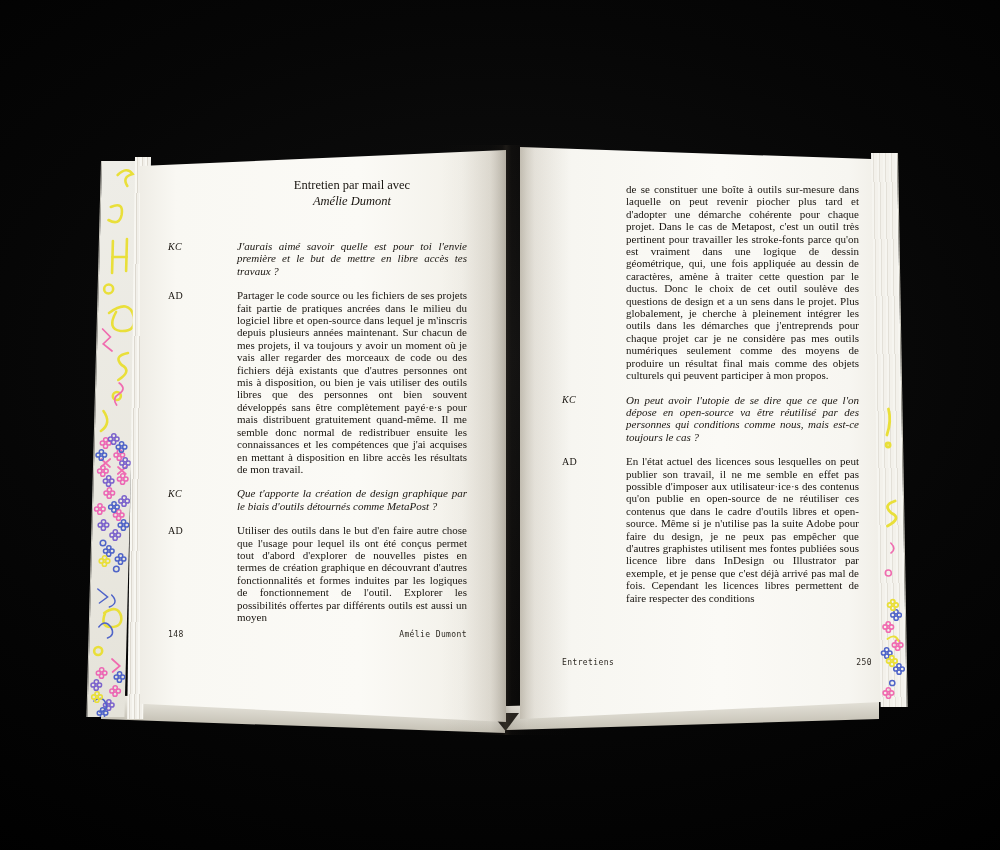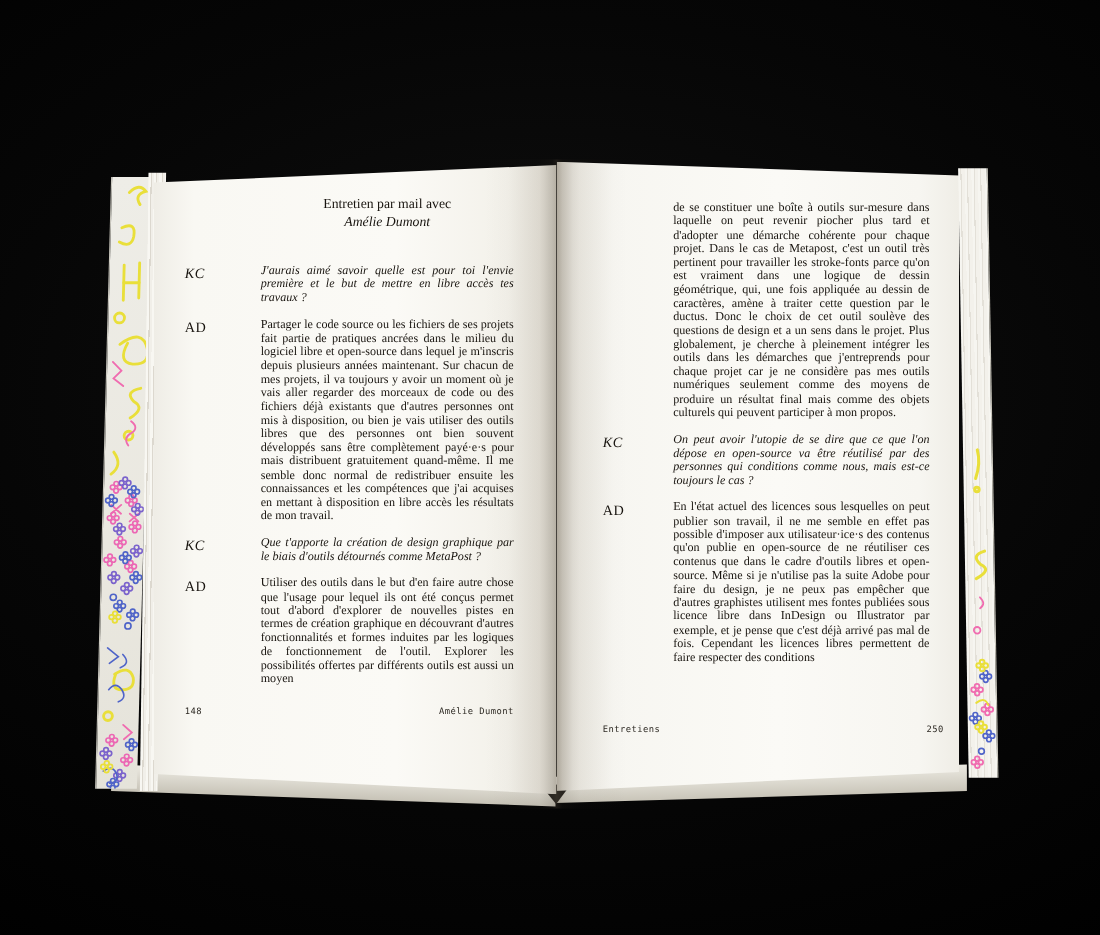--- a/index.html
+++ b/index.html
@@ -48,51 +48,51 @@
   }
   .doodles { position:absolute; left:0; top:0; }
 
   .page { position:absolute; }
   .page-left {
     left:55px; top:5px; width:366px; height:572px;
     clip-path:polygon(0 2.8%, 100% 0, 100% 100%, 0 96.8%);
     background:linear-gradient(90deg,#efede6 0%,#f9f8f3 10%,#fbfaf6 60%,#f3f1ea 88%,#e2ded4 97%,#d5d1c5 100%);
   }
   .page-right {
-    left:421px; top:2px; width:366px; height:572px;
+    left:435px; top:2px; width:366px; height:572px;
     clip-path:polygon(0 0, 100% 2.2%, 100% 97%, 0 100%);
     background:linear-gradient(90deg,#ccc7bb 0%,#e8e5dd 4%,#f7f6f1 14%,#fbfaf6 55%,#f7f6f1 90%,#efede6 100%);
   }
   .gutter {
     position:absolute; left:356px; top:0; width:130px; height:590px; pointer-events:none;
     background:linear-gradient(90deg, rgba(60,50,40,0) 0%, rgba(60,50,40,0.05) 38%,
       rgba(60,50,40,0.16) 47%, rgba(85,74,60,0.26) 50%, rgba(60,50,40,0.12) 54%,
       rgba(60,50,40,0.03) 66%, rgba(60,50,40,0) 100%);
   }
 
   
   .content { position:absolute; color:#18140f; }
   .content-left  { left:28px; top:25px; width:299px; }
   .content-right { left:42px; top:36px; width:297px; }
   .chapter-head { margin-left:69px; width:230px; text-align:center;
     font-size:12.5px; line-height:15.5px; margin-bottom:31px; padding-top:3px; }
   .chapter-head .author { font-style:italic; }
   .row { display:grid; margin-bottom:12px; }
   .content-left  .row { grid-template-columns:69px 1fr; }
   .content-right .row { grid-template-columns:64px 1fr; }
-  .spk { font-size:13px; letter-spacing:0.4px; padding-top:0.5px; }
+  .spk { font-size:10px; letter-spacing:0.4px; padding-top:0.5px; }
   .spk.it { font-style:italic; }
   .txt { font-size:11px; line-height:12.4px; text-align:justify; hyphens:auto; -webkit-hyphens:auto; }
   .q { font-style:italic; }
   .pagefoot {
     position:absolute; display:flex; justify-content:space-between;
     font-family:"DejaVu Sans Mono", monospace; font-size:8px;
     letter-spacing:0.4px; color:#2c2822;
   }
-  .foot-left  { left:28px; width:299px; top:492px; }
+  .foot-left  { left:28px; width:299px; top:480px; }
   .foot-right { left:42px; width:310px; top:511px; }
 </style>
 </head>
 <body>
 
 <div class="scene">
   <div class="book">
 
     <div class="bottom-stack-left"></div>
     <div class="bottom-stack-right"></div>

